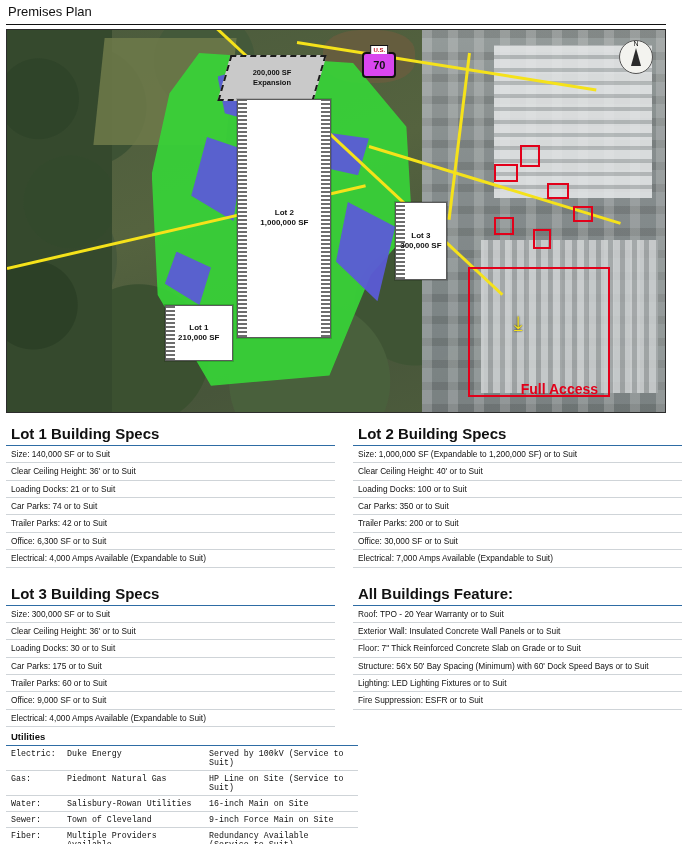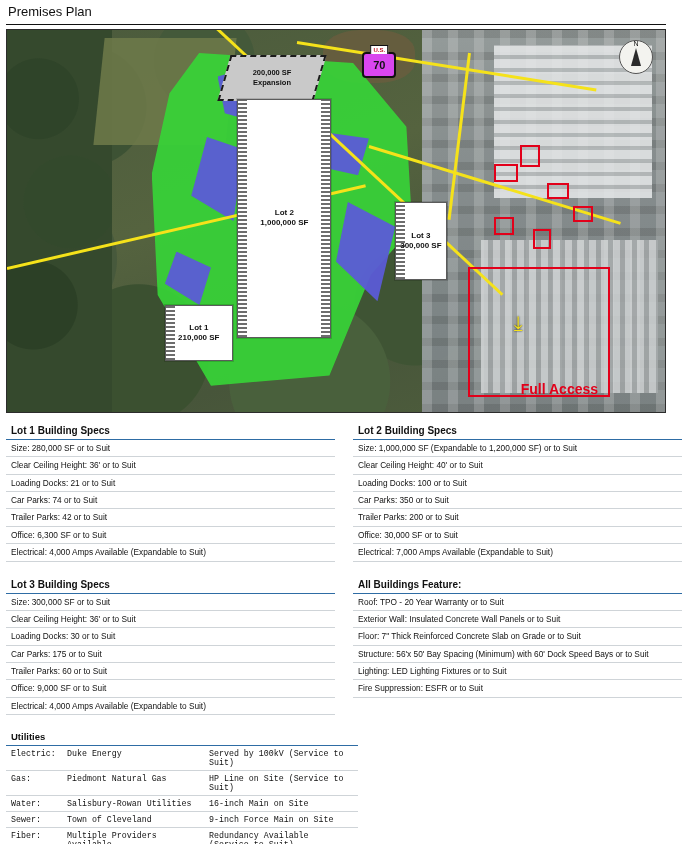--- a/index.html
+++ b/index.html
@@ -186,21 +186,21 @@
   
   .specs{
     position:absolute;left:6px;top:422px;right:6px;
   }
   .col{position:absolute;width:329px;}
   .col.left{left:0;}
   .col.right{left:347px;}
 
   .block{margin-bottom:14px;}
   .block-head{
-    font-size:10px;font-weight:bold;color:#111;
+    font-size:15px;font-weight:bold;color:#111;
     padding:3px 5px 3px 5px;
     border-bottom:1.6px solid #2e6ca4;
   }
   .spec-row{
     font-size:8.3px;color:#111;
     padding:3px 5px 3px 5px;
     border-bottom:1px solid #cfd4d8;
     line-height:1.25;
   }
   .spec-row:last-child{border-bottom:1px solid #cfd4d8;}
@@ -295,21 +295,21 @@
       <span class="n-arrow"></span>
     </div>
   </div>
 
   <div class="specs">
 
     <div class="col left">
 
       <div class="block">
         <div class="block-head">Lot 1 Building Specs</div>
-        <div class="spec-row">Size: 280,000 SF or to Suit</div>
+        <div class="spec-row">Size: 140,000 SF or to Suit</div>
         <div class="spec-row">Clear Ceiling Height: 36' or to Suit</div>
         <div class="spec-row">Loading Docks: 21 or to Suit</div>
         <div class="spec-row">Car Parks: 74 or to Suit</div>
         <div class="spec-row">Trailer Parks: 42 or to Suit</div>
         <div class="spec-row">Office: 6,300 SF or to Suit</div>
         <div class="spec-row">Electrical: 4,000 Amps Available (Expandable to Suit)</div>
       </div>
 
       <div class="block">
         <div class="block-head">Lot 3 Building Specs</div>

